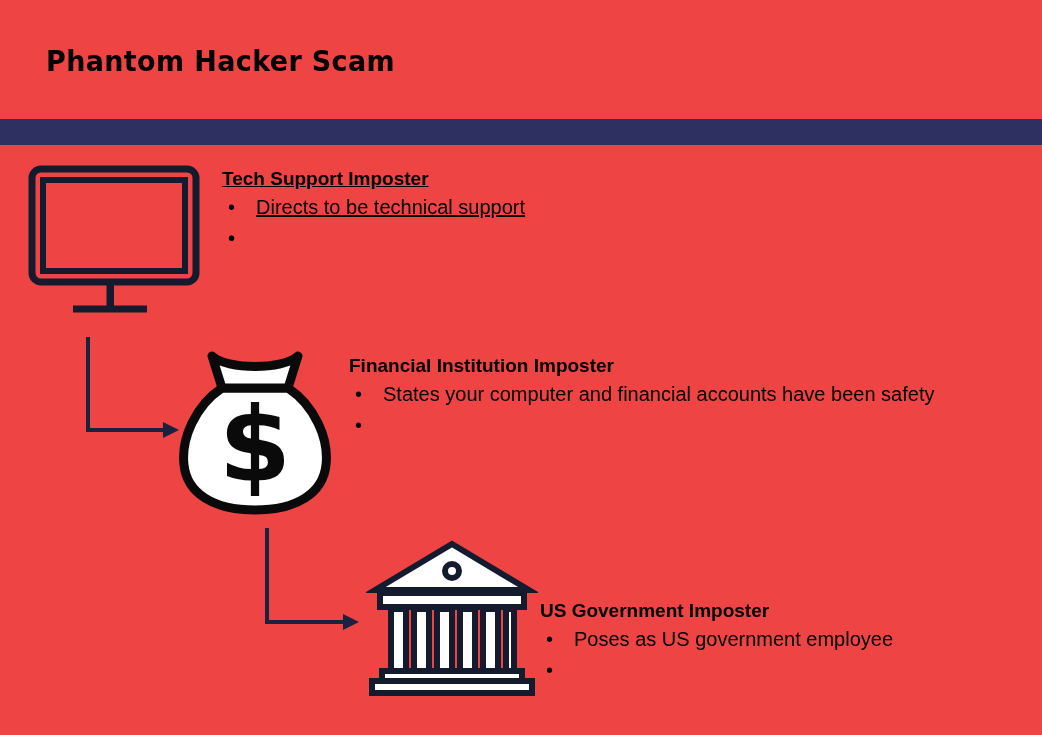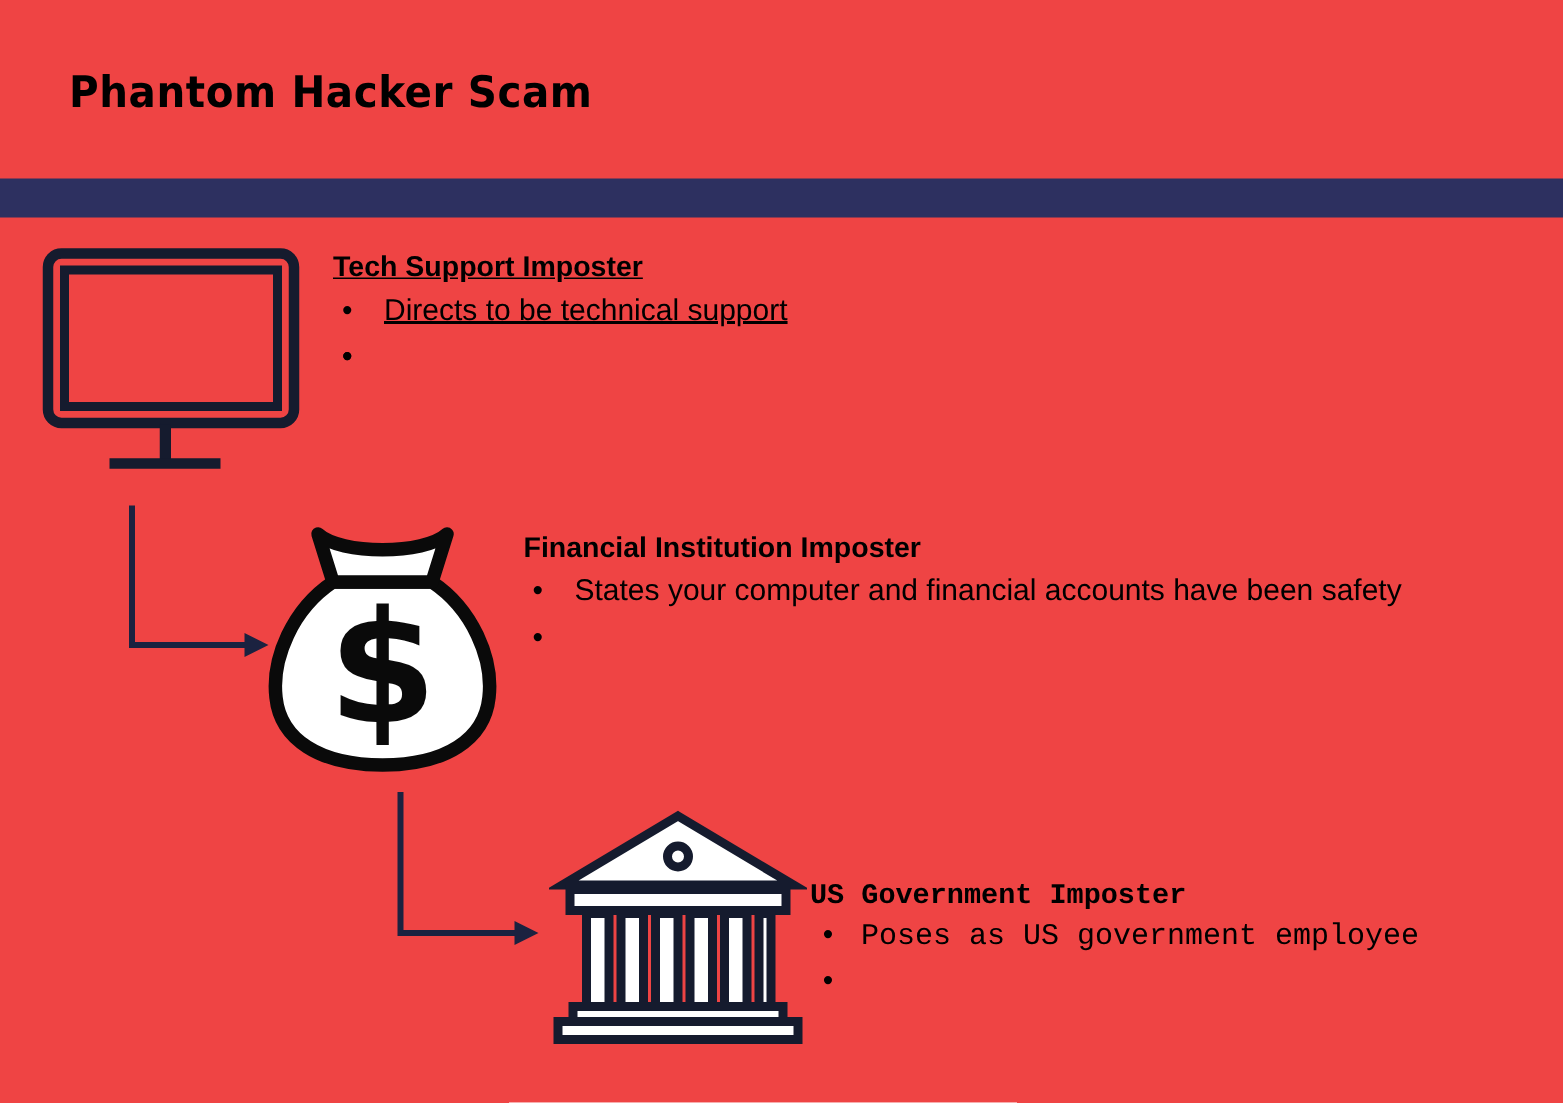--- a/index.html
+++ b/index.html
@@ -73,21 +73,21 @@
     top: 0;
     font-size: 20px;
     line-height: 30.5px;
   }
 
   
   #block-tech { left: 222px; top: 166px; width: 800px; text-decoration: underline; }
   
   #block-financial { left: 337px; top: 353px; width: 690px; margin-left: 12px; }
   
-  #block-government { left: 540px; top: 584px; width: 490px; font-family: Liberation Mono, monospace; }
+  #block-government { left: 540px; top: 598px; width: 490px; }
 
   
   .icon-wrap { position: absolute; }
   #icon-monitor { left: 28px; top: 165px; }
   #icon-moneybag { left: 175px; top: 343px; }
   #icon-bank { left: 366px; top: 538px; }
 
   
   #arrow-1 { position: absolute; left: 80px; top: 333px; }
   #arrow-2 { position: absolute; left: 258px; top: 524px; }

